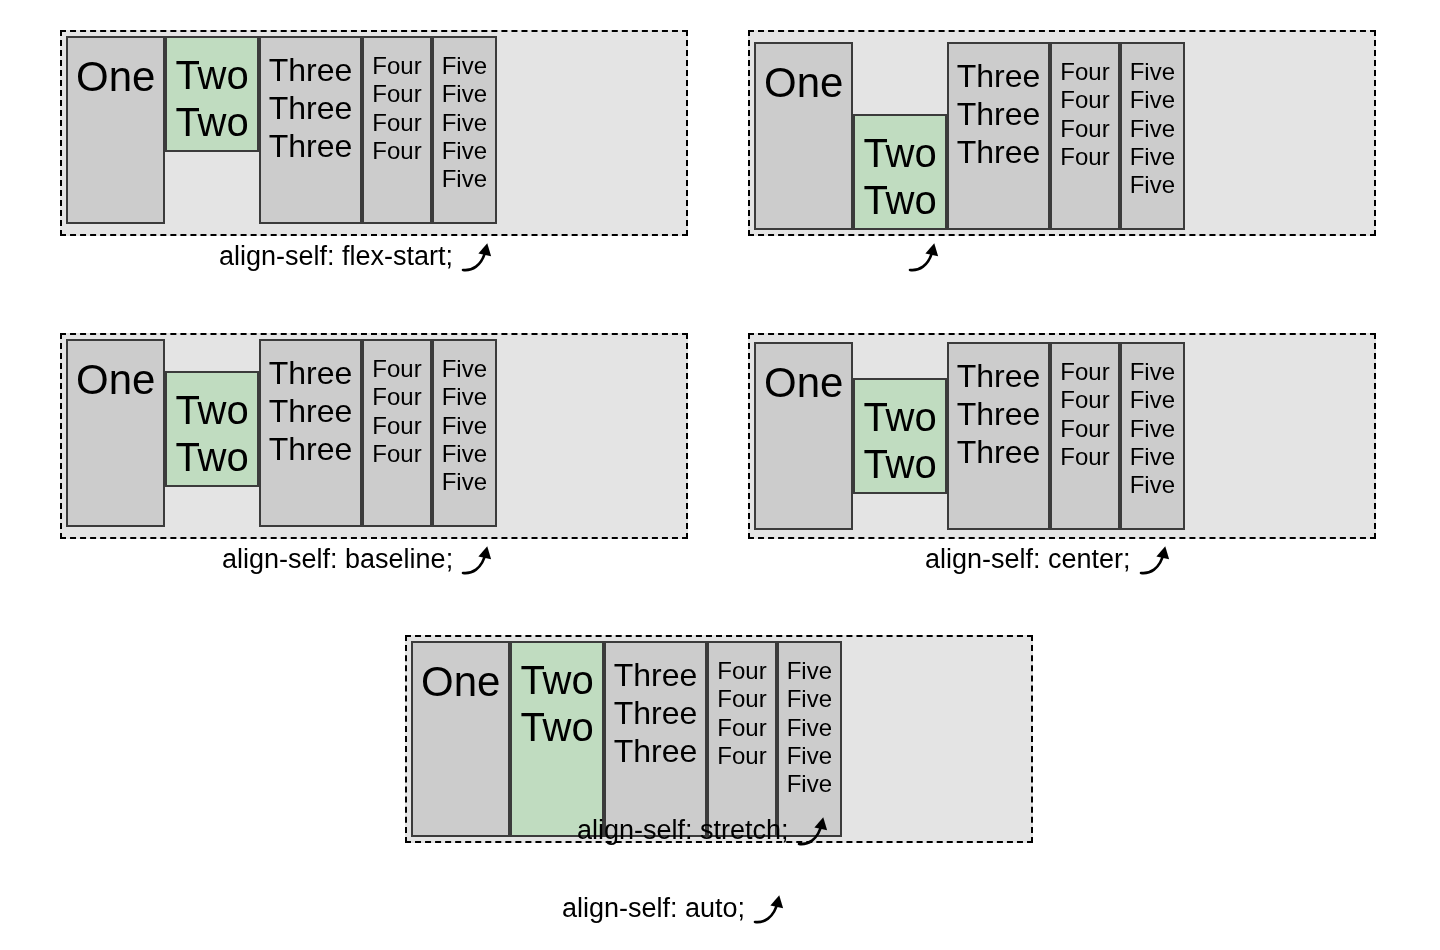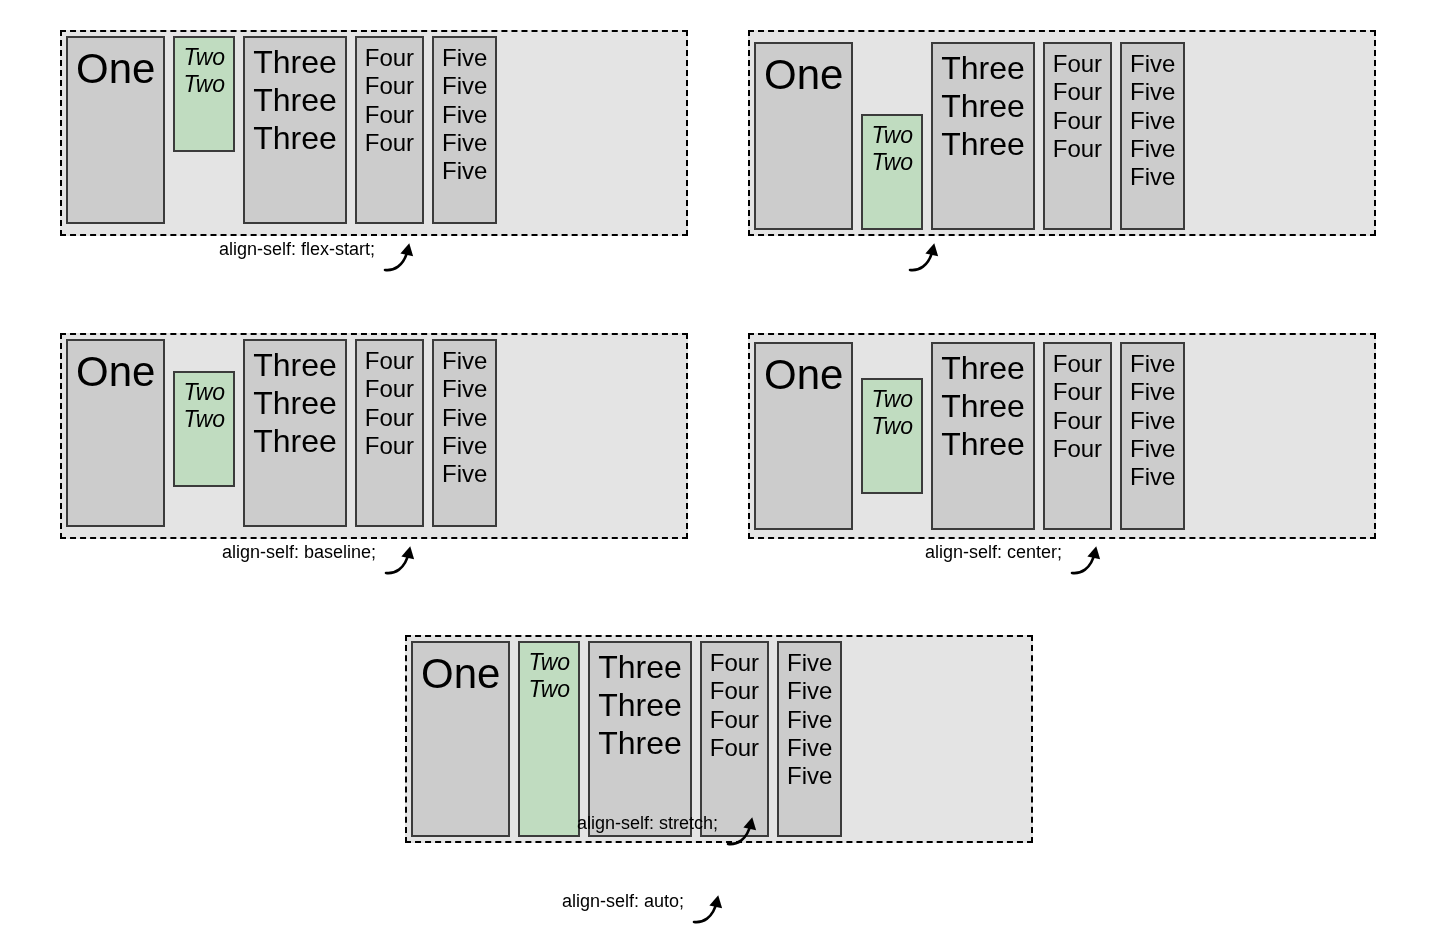--- a/index.html
+++ b/index.html
@@ -39,35 +39,34 @@
   .panel.p-end     { left: 748px; top: 30px;  width: 628px; height: 206px; align-items: flex-end; }
   .panel.p-base    { left: 60px;  top: 333px; width: 628px; height: 206px; align-items: flex-start; }
   .panel.p-center  { left: 748px; top: 333px; width: 628px; height: 206px; align-items: center; }
   .panel.p-stretch { left: 405px; top: 635px; width: 628px; height: 208px; align-items: stretch; }
 
   
   .item {
     box-sizing: border-box;
     background: #cccccc;
     border: 2px solid #3b3b3b;
-    padding: 6px 8px 6px 8px;
-    margin-right: 8px;
+    padding: 14px 8px 6px 8px;
     line-height: 1.18;
     white-space: pre-line;
     color: #000000;
     text-align: right;
     flex: 0 0 auto;
   }
   .item.green {
     background: #c0dcc0;
   }
 
   
   .it-one   { font-size: 42px; min-height: 188px; }
-  .it-two   { font-size: 23px; font-style: italic; }
+  .it-two   { font-size: 40px; }
   .it-three { font-size: 32px; }
   .it-four  { font-size: 24px; }
   .it-five  { font-size: 24px; }
 
   
   .panel:not(.p-stretch) .it-one   { height: 188px; }
   .panel:not(.p-stretch) .it-three { height: 188px; }
   .panel:not(.p-stretch) .it-four  { height: 188px; }
   .panel:not(.p-stretch) .it-five  { height: 188px; }
 
@@ -76,25 +75,26 @@
 
   
   .panel.p-base .it-two { margin-top: 32px; }
 
   
   .panel.p-stretch .item { height: auto; align-self: stretch; }
 
   
   .caption {
     position: absolute;
-    font-size: 18px;
+    font-size: 27px;
     line-height: 1.05;
     color: #000000;
     white-space: nowrap;
     display: flex;
+    align-items: center;
     gap: 8px;
   }
   .cap-start   { left: 219px; top: 240px; }
   .cap-end     { left: 908px; top: 240px; }
   .cap-base    { left: 222px; top: 543px; }
   .cap-center  { left: 925px; top: 543px; }
   .cap-stretch { left: 577px; top: 814px; }
   .cap-auto    { left: 562px; top: 892px; }
 
   .arrow-icon {

